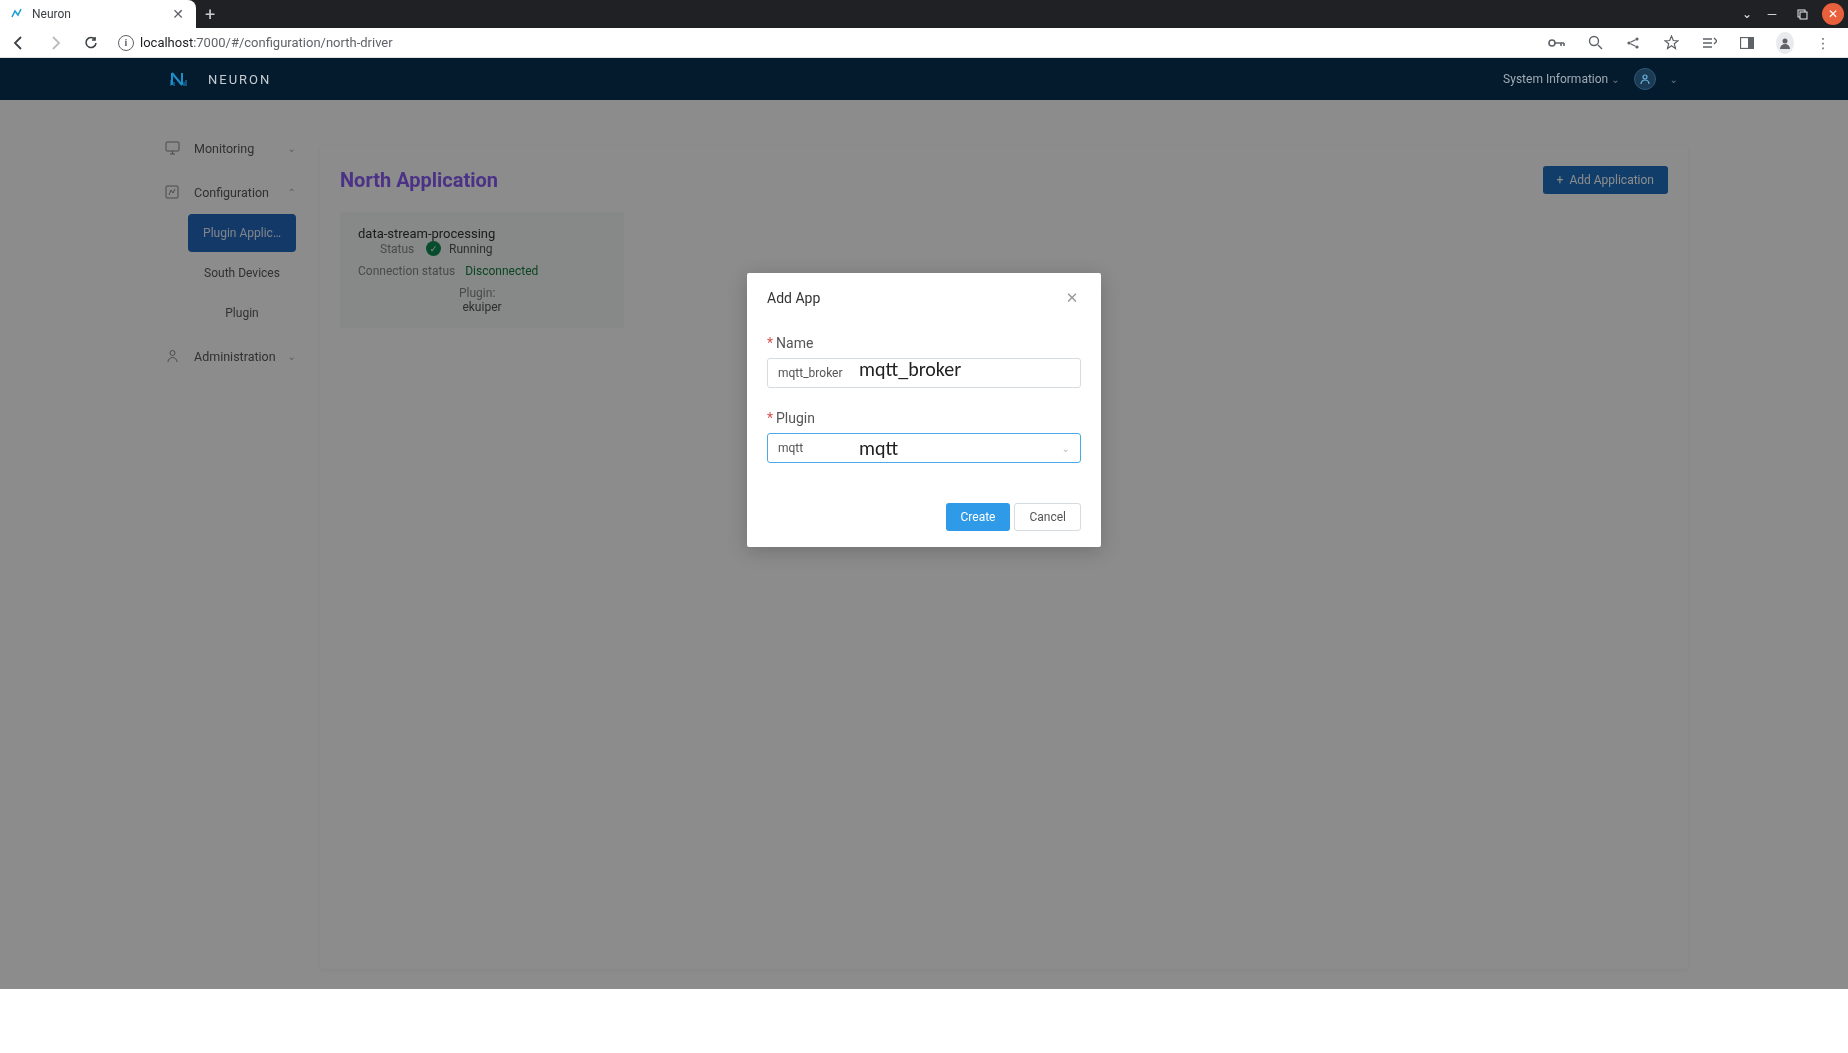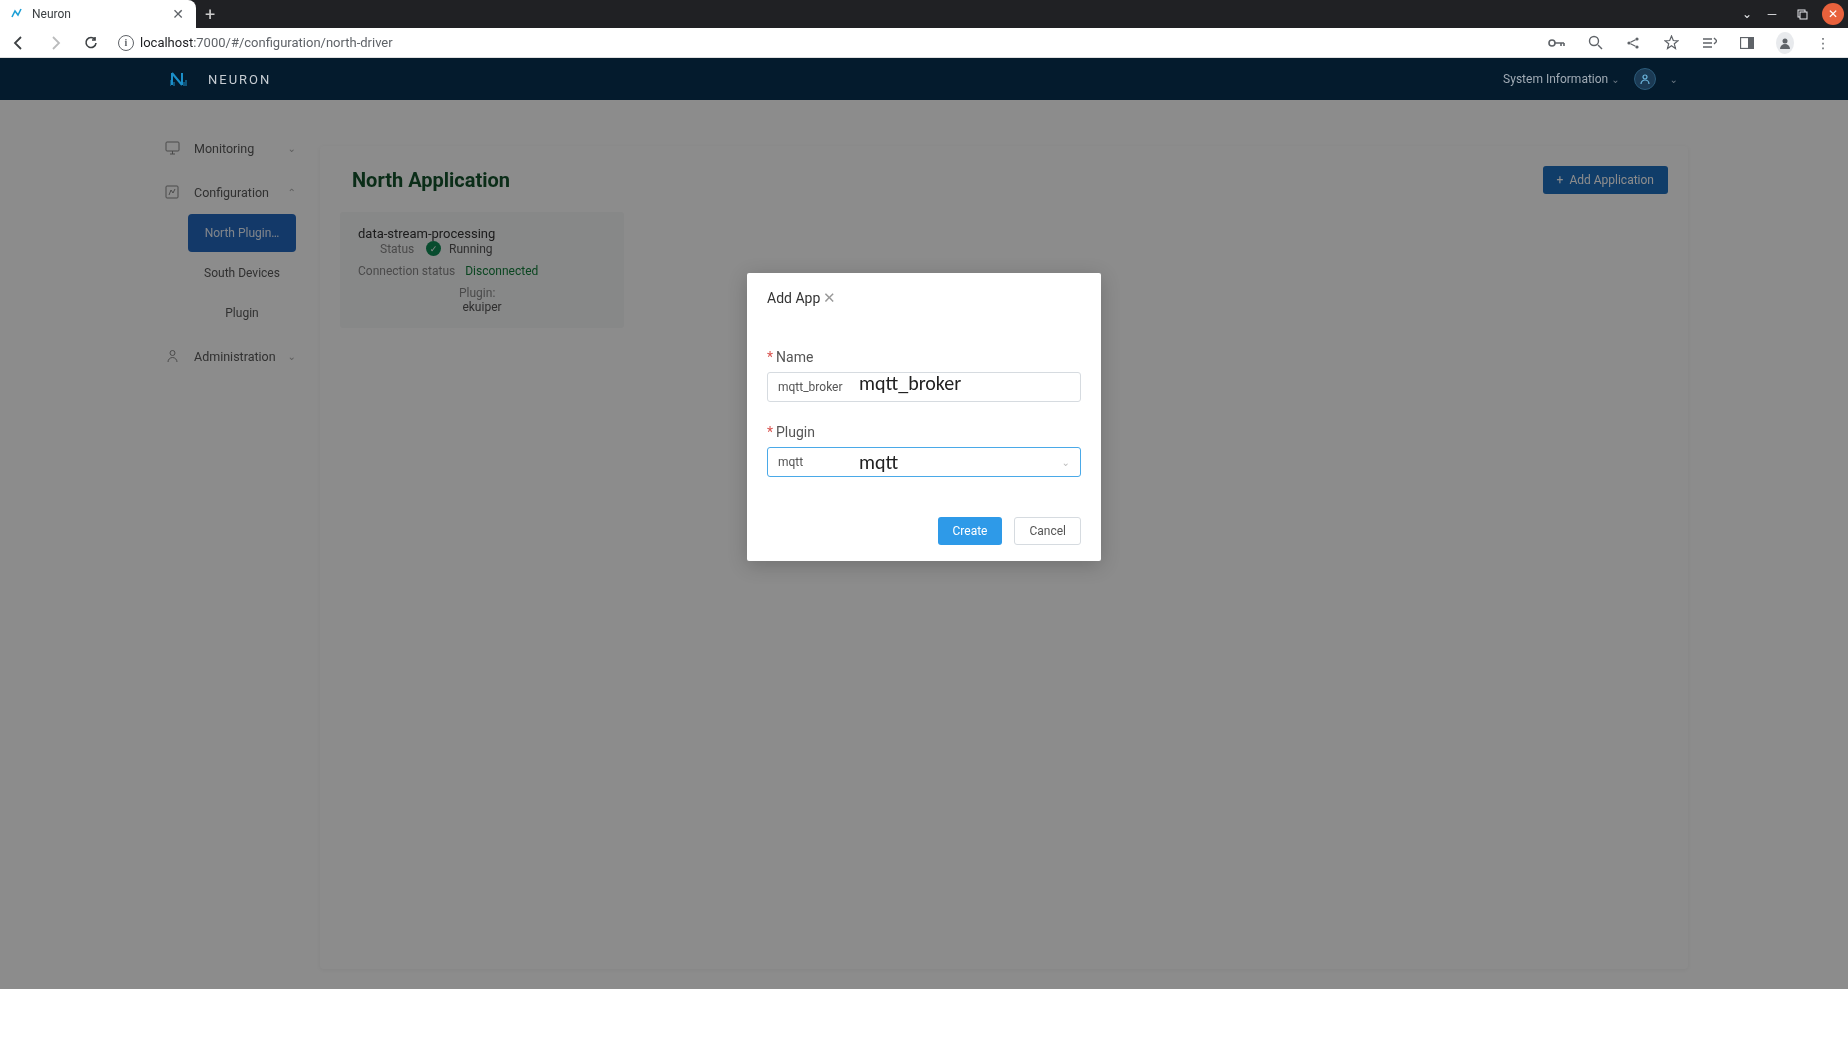--- a/index.html
+++ b/index.html
@@ -41,42 +41,42 @@
   .sidebar-section { display:flex; align-items:center; gap:14px; padding:10px 4px; width:120px; justify-content:flex-start; position:relative; }
   .sidebar-section .s-icon { width:16px; height:16px; display:inline-flex; align-items:center; justify-content:center; color:#999; }
   .sidebar-section .s-label { flex:1; color:#595959; font-size:12.5px; }
   .sidebar-section .s-caret { position:absolute; right:-16px; font-size:10px; color:#aaa; }
   .sidebar-sub { margin-top:4px; margin-left:28px; }
   .sidebar-sub-item { padding:12px 10px; font-size:12px; color:#595959; border-radius:4px; text-align:center; width:108px; margin-bottom:2px; white-space:nowrap; overflow:hidden; text-overflow:ellipsis;}
   .sidebar-sub-item.active { background:#2368c0; color:#e8f0fb; }
   
   .main-content { position:absolute; left:320px; right:160px; top:46px; bottom:20px; background:#fff; border-radius:4px; box-shadow:0 1px 4px rgba(0,0,0,0.06); padding:20px 20px; min-height:240px;}
   .main-head { display:flex; justify-content:space-between; align-items:center; margin-bottom:18px;}
-  .main-title { font-size:20px; font-weight:700; color:#14532d;margin-left:12px; }
+  .main-title { font-size:20px; font-weight:700; color:#8b5cf6; }
   .add-app-btn { background:#1e6fbf; color:#fff; border:none; border-radius:3px; padding:7px 14px; font-size:12px; display:flex; align-items:center; gap:6px; }
   .card { background:#f6f7f8; border-radius:3px; padding:14px 18px; width:284px; font-size:12px; color:#666; }
   .card-title { color:#333; font-size:13px; }
   .card-row { display:flex; align-items:center; margin-bottom:8px; font-size:12px; }
   .card-row .label { width:104px; color:#888; }
   .card-row .value { color:#555; }
   .status-dot { width:15px; height:15px; border-radius:50%; background:#0f8a55; display:inline-flex; align-items:center; justify-content:center; color:#fff; font-size:9px; margin-right:8px;}
   
   .modal { position:absolute; left:50%; top:173px; transform:translateX(-50%); width:354px; background:#fff; border-radius:2px; box-shadow:0 4px 20px rgba(0,0,0,0.2); z-index:10; padding:16px 20px 16px 20px;}
-  .modal-head { display:flex; justify-content:flex-start; align-items:center; margin-bottom:42px;}
+  .modal-head { display:flex; justify-content:space-between; align-items:center; margin-bottom:28px;}
   .modal-title { font-size:14px; color:#333; }
   .modal-close { color:#999; font-size:15px; width:18px; height:18px; display:flex; align-items:center; justify-content:center;}
   .form-group { margin-bottom:22px; position:relative;}
   .form-label { font-size:14px; color:#555; margin-bottom:7px; display:block;}
   .form-label .req { color:#d9534f; margin-right:3px;}
   .form-input { width:100%; border:1px solid #d6dbe0; border-radius:3px; padding:7px 10px; font-size:12px; color:#555; background:#fff;}
   .form-select { width:100%; border:1px solid #4aa9e8; border-radius:3px; padding:7px 10px; font-size:12px; color:#555; background:#fff; position:relative; display:flex; align-items:center; justify-content:space-between;}
   .form-select .sel-caret { color:#bbb; font-size:10px;}
   .annotation { position:absolute; left:92px; top:50%; transform:translateY(-20%); font-size:20px; color:#222; pointer-events:none; font-family: Calibri, Arial, sans-serif;}
   .annotation-lower { transform:translateY(-6%);}
-  .modal-footer { display:flex; justify-content:flex-end; gap:12px; margin-top:40px;}
+  .modal-footer { display:flex; justify-content:flex-end; gap:4px; margin-top:40px;}
   .btn { border-radius:3px; padding:6px 14px; font-size:12px; border:1px solid transparent;}
   .btn-primary { background:#2e9ae8; color:#fff; }
   .btn-default { background:#fff; color:#555; border:1px solid #d6dbe0;}
 </style>
 </head>
 <body>
 
 <div class="chrome-tabs">
   <div class="tab">
     <span class="favicon">
@@ -212,21 +212,21 @@
       <span class="s-icon">
         <svg width="14" height="14" viewBox="0 0 14 14">
             <rect x="1" y="1" width="12" height="12" rx="1" stroke="#888" fill="none"></rect>
             <path d="M4 10 L6 5 L8 8 L10 4" stroke="#888" fill="none"></path>
           </svg>
       </span>
       <span class="s-label">Configuration</span>
       <span class="s-caret">⌃</span>
     </div>
     <div class="sidebar-sub">
-      <div class="sidebar-sub-item active">North Plugin…</div>
+      <div class="sidebar-sub-item active">Plugin Applic…</div>
       <div class="sidebar-sub-item">South Devices</div>
       <div class="sidebar-sub-item">Plugin</div>
     </div>
     <div style="height:4px;"></div>
     <div class="sidebar-section">
       <span class="s-icon">
         <svg width="13" height="14" viewBox="0 0 13 14">
             <circle cx="6.5" cy="4" r="2.5" stroke="#888" fill="none"></circle>
             <path d="M2 13 A4.5 4.5 0 0 1 11 13" stroke="#888" fill="none"></path>
           </svg>

